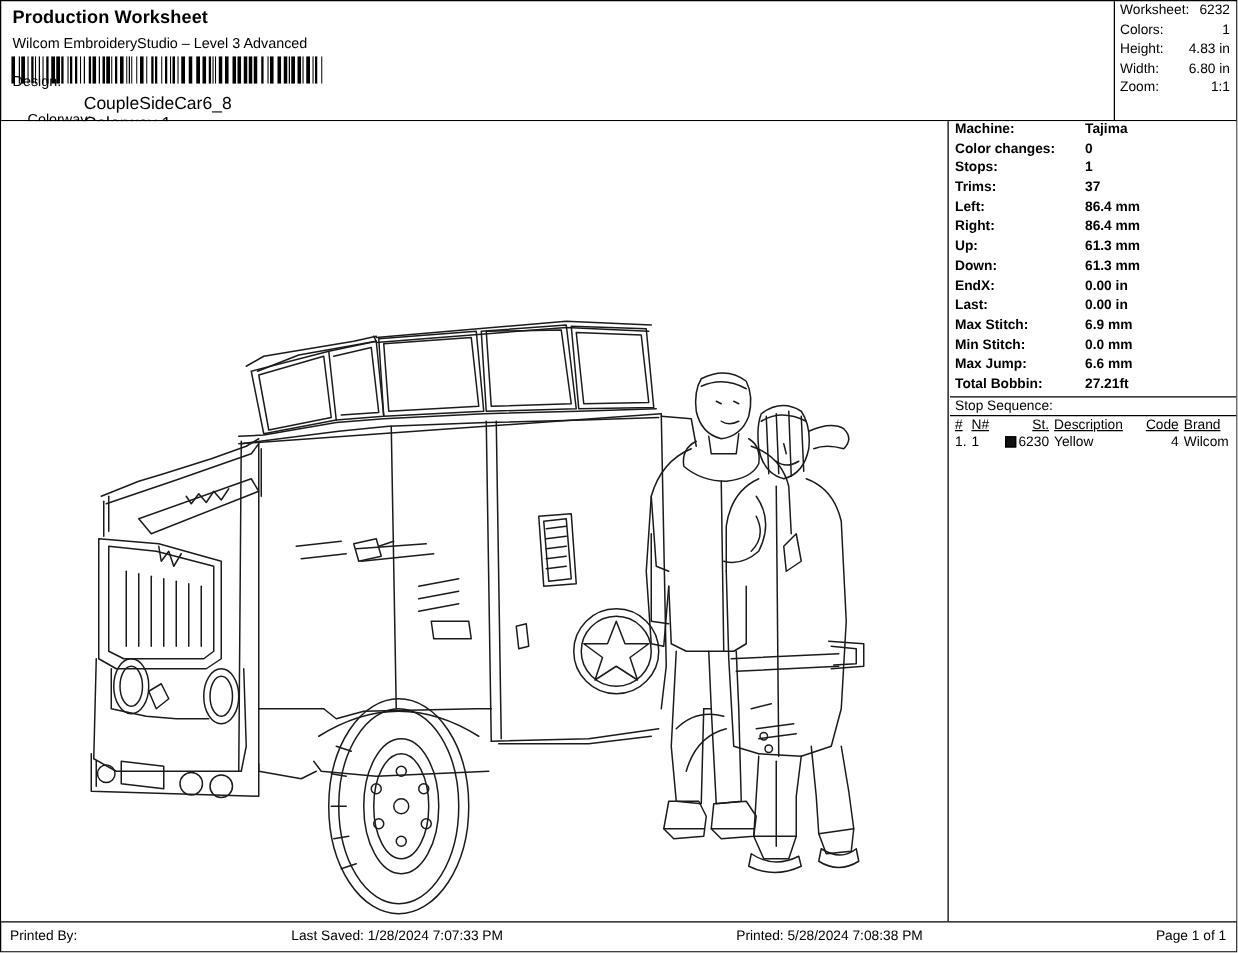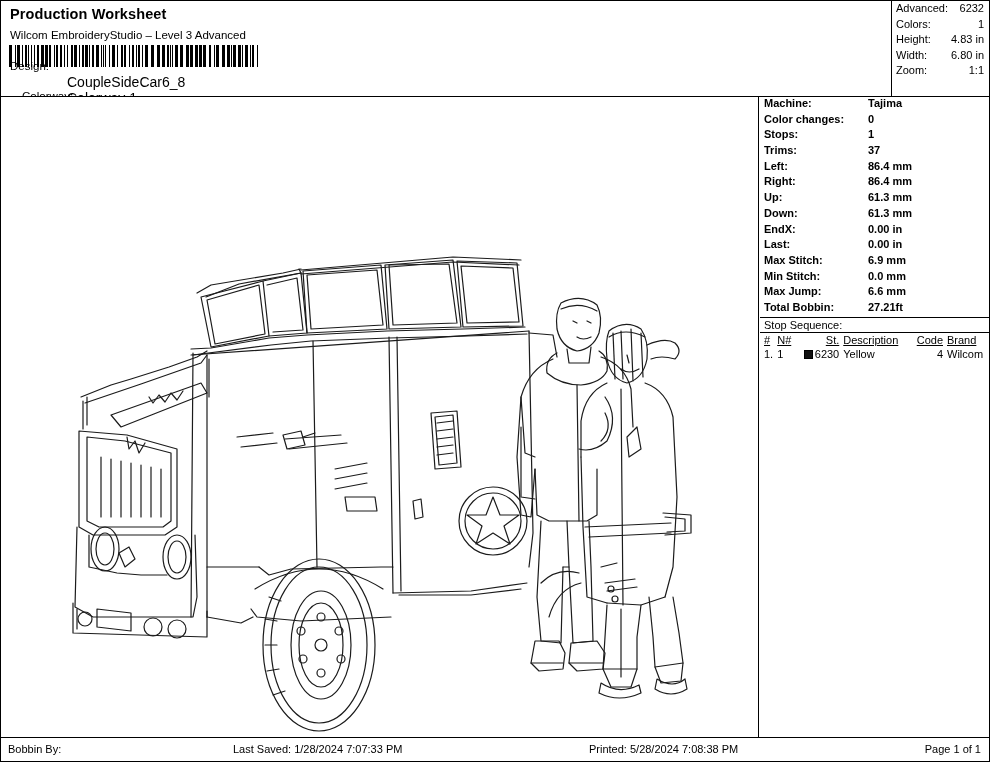--- a/index.html
+++ b/index.html
@@ -262,21 +262,21 @@
       <div class="h-label" id="lbl-design">Design:</div>
       <div class="h-value" id="val-design">CoupleSideCar6_8</div>
 
       <div class="h-label" id="lbl-colorway">Colorway:</div>
       <div class="h-value" id="val-colorway">Colorway 1</div>
     </div>
 
     <div id="header-right">
       <div id="stats-rows">
           <div class="hr-row">
-            <span class="k">Advanced:</span>
+            <span class="k">Worksheet:</span>
             <span class="v">6232</span>
           </div>
           <div class="hr-row">
             <span class="k">Colors:</span>
             <span class="v">1</span>
           </div>
           <div class="hr-row">
             <span class="k">Height:</span>
             <span class="v">4.83 in</span>
           </div>
@@ -586,19 +586,19 @@
             <td class="c-st"><span class="swatch" style="background: rgb(17, 17, 17);"></span>6230</td>
             <td class="c-desc">Yellow</td>
             <td class="c-code">4</td>
             <td class="c-brand">Wilcom</td>
           </tr>
         </tbody>
     </table>
   </div>
 
   <div id="footer">
-    <div id="f-created">Bobbin By:</div>
+    <div id="f-created">Printed By:</div>
     <div id="f-saved">Last Saved: 1/28/2024 7:07:33 PM</div>
     <div id="f-printed">Printed: 5/28/2024 7:08:38 PM</div>
     <div id="f-page">Page 1 of 1</div>
   </div>
 
 </div>
 
 </body></html>

